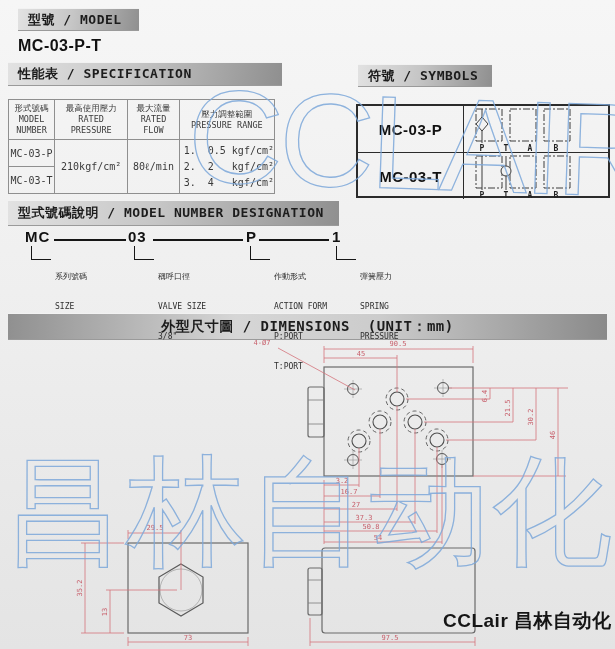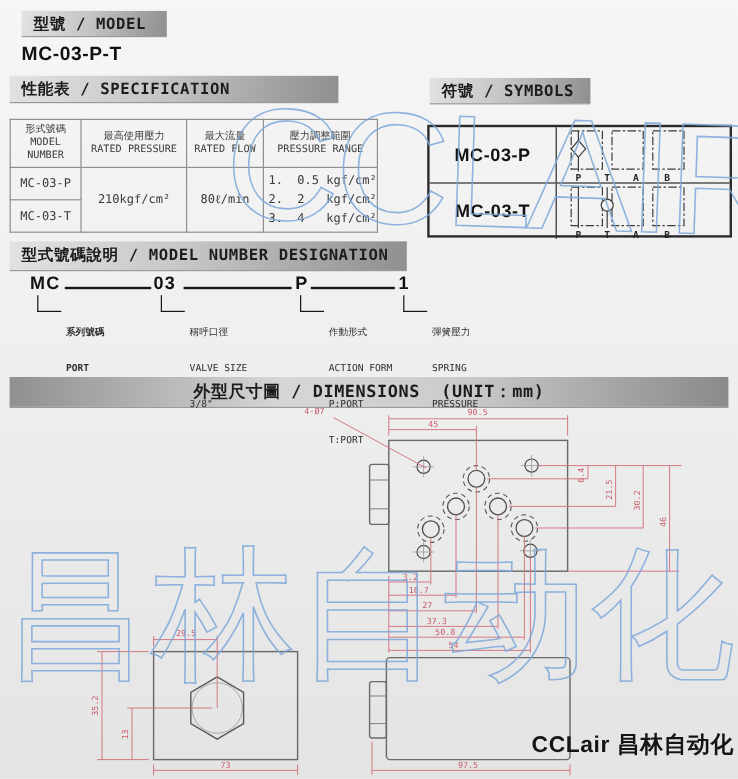--- a/index.html
+++ b/index.html
@@ -20,21 +20,21 @@
   }
   .bar.big {
     justify-content:center; padding-left:0;
     background:linear-gradient(90deg,#909090 0%,#d6d6d6 38%,#cccccc 62%,#8a8a8a 100%);
     font-size:14px;
   }
   .title { position:absolute; font-weight:700; font-size:16px; letter-spacing:0.5px; color:#111; }
 
   
   table.spec {
-    position:absolute; left:8px; top:99px; width:307px;
+    position:absolute; left:8px; top:99px; width:267px;
     border-collapse:collapse; background:transparent;
   }
   table.spec th, table.spec td {
     border:1px solid #8f8f8f; color:#3a3a3a;
     font-family:"DejaVu Sans Mono", monospace; font-weight:400;
     text-align:center; vertical-align:middle;
   }
   table.spec th { font-size:8.5px; line-height:11px; height:40px; padding:1px 2px; }
   table.spec td { font-size:10px; height:27px; }
   td.range { text-align:left; padding-left:4px; }
@@ -173,23 +173,23 @@
 
     <div class="connector" style="left:54px;top:239px;width:72px;"></div>
     <div class="connector" style="left:153px;top:239px;width:90px;"></div>
     <div class="connector" style="left:259px;top:239px;width:70px;"></div>
 
     <div class="bracket" style="left:31px;top:246px;width:20px;height:14px;"></div>
     <div class="bracket" style="left:134px;top:246px;width:20px;height:14px;"></div>
     <div class="bracket" style="left:250px;top:246px;width:20px;height:14px;"></div>
     <div class="bracket" style="left:336px;top:246px;width:20px;height:14px;"></div>
 
-    <div class="desc" style="left:55px;top:252px;font-weight:bold;">
+    <div class="desc" style="left:55px;top:252px;">
       <div>系列號碼</div>
-      <div>PORT</div>
+      <div>SIZE</div>
     </div>
     <div class="desc" style="left:158px;top:252px;">
       <div>稱呼口徑</div>
       <div>VALVE SIZE</div>
       <div>3/8"</div>
     </div>
     <div class="desc" style="left:274px;top:252px;">
       <div>作動形式</div>
       <div>ACTION FORM</div>
       <div>P:PORT</div>

